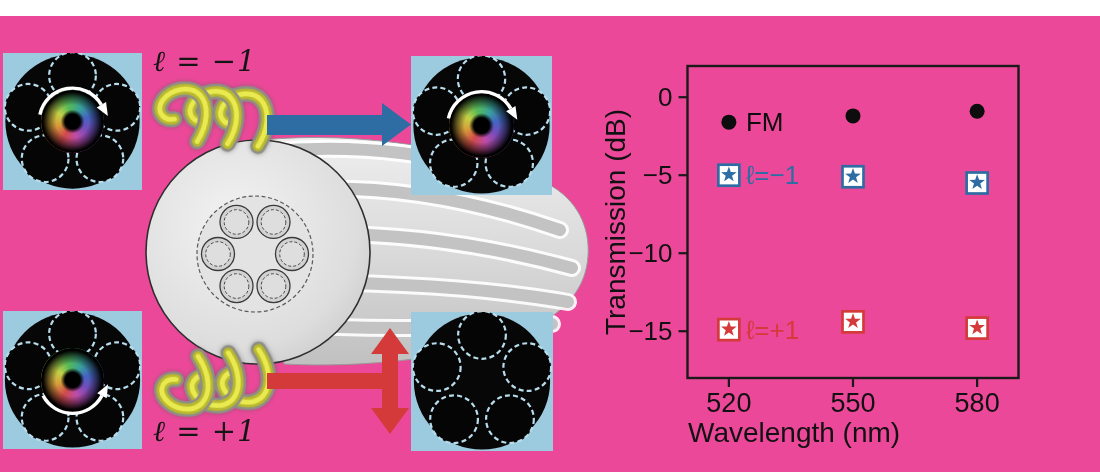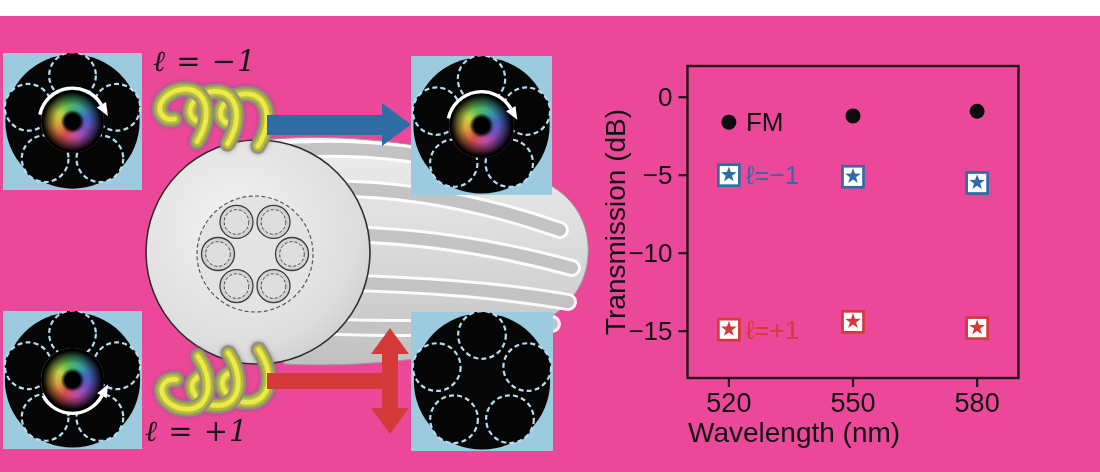--- a/index.html
+++ b/index.html
@@ -4,21 +4,21 @@
 <style>
   html,body{margin:0;padding:0;background:#fff}
   .stage{position:relative;width:1100px;height:472px;background:#ec4899;overflow:hidden;
          font-family:"Liberation Sans","DejaVu Sans",sans-serif;margin-top:16px;}
   svg{display:block}
   .abs{position:absolute}
   
   .math-lbl{position:absolute;font-family:"DejaVu Serif",serif;font-style:italic;
             font-size:29px;color:#151515;white-space:nowrap;letter-spacing:1px}
   #lbl-top{left:153px;top:28px}
-  #lbl-bottom{left:145px;top:398px}
+  #lbl-bottom{left:153px;top:398px}
   
   .inset{position:absolute}
   .inset svg{position:absolute;left:0;top:0}
   .donut{position:absolute;border-radius:50%;filter:blur(.6px);
          background:conic-gradient(from 210deg,#d84d4d,#e0a33c,#cbd84a,#59c05a,#3aa8a0,#4668c8,#7a4fc0,#c44fb0,#d84d4d)}
   .donut::after{content:"";position:absolute;inset:0;border-radius:50%;
          background:radial-gradient(circle closest-side,#000 0 24%,rgba(0,0,0,.04) 38% 52%,rgba(0,0,0,.55) 76%,#000 94%)}
   
   .chart{position:absolute;left:600px;top:0;width:500px;height:472px}
   #xlabel{position:absolute;left:88px;top:401px;width:332px;

